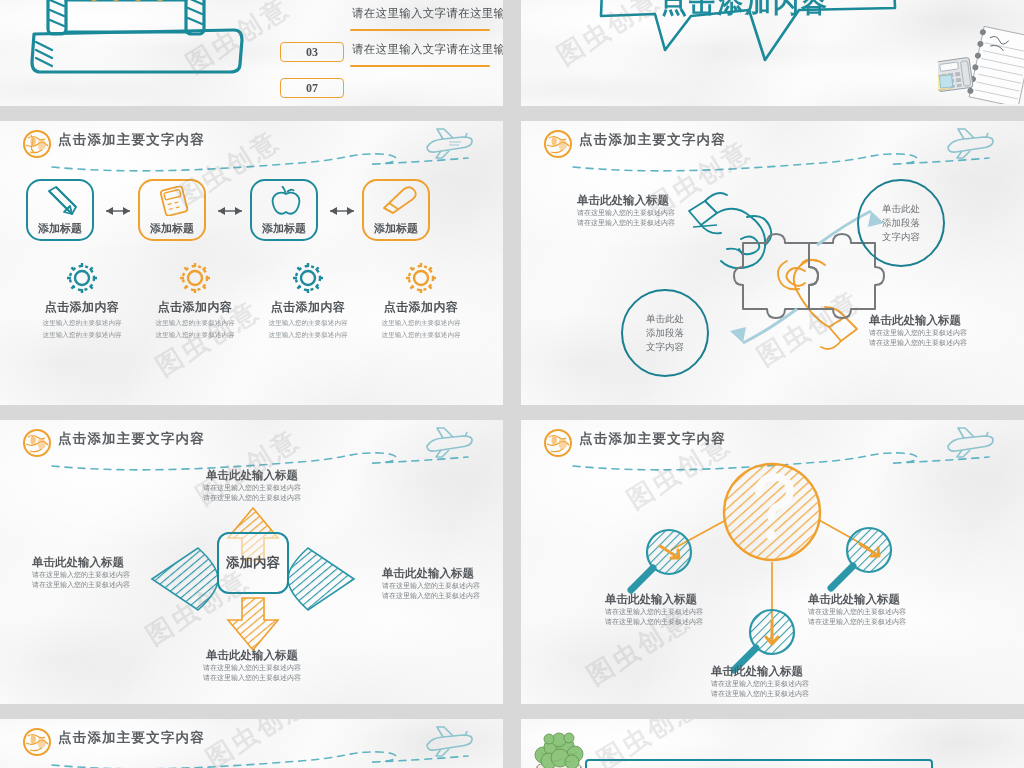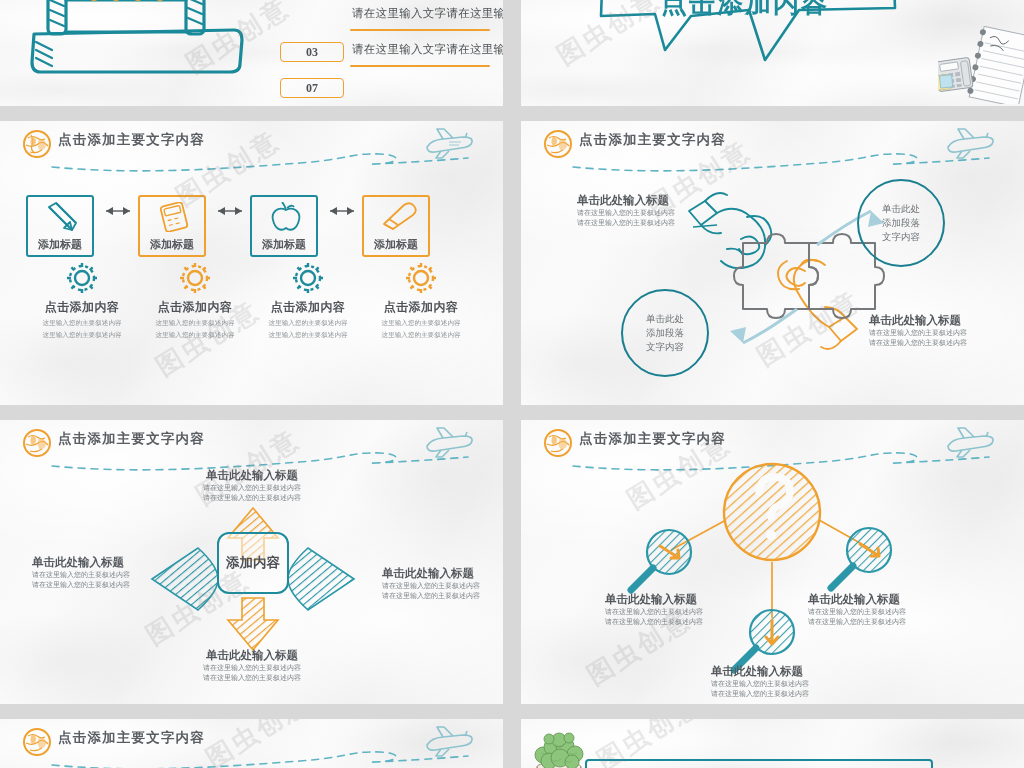--- a/index.html
+++ b/index.html
@@ -102,22 +102,22 @@
     position:absolute; left:140px; top:-14px;
     font-family:"Liberation Serif", serif;
     font-size:26px; font-weight:700; color:#1d8b9c; letter-spacing:2px;
     white-space:nowrap;
   }
   .notepad { position:absolute; right:-6px; top:26px; width:92px; height:78px; }
 
   
   .cards { position:absolute; left:26px; top:58px; width:452px; height:62px; }
   .card {
-    position:absolute; top:16px; width:68px; height:62px;
-    border:2px solid #1d8b9c; border-radius:3px;
+    position:absolute; top:0; width:68px; height:62px;
+    border:2px solid #1d8b9c; border-radius:15px;
     background:transparent;
   }
   .card.or { border-color:#efa02e; }
   .card .glyph { position:absolute; left:12px; top:5px; width:44px; height:30px; }
   .card .clabel {
     position:absolute; left:0; bottom:3px; width:100%;
     text-align:center;
     font-family:"Liberation Sans", sans-serif;
     font-size:11px; font-weight:700; color:#54585c;
   }

